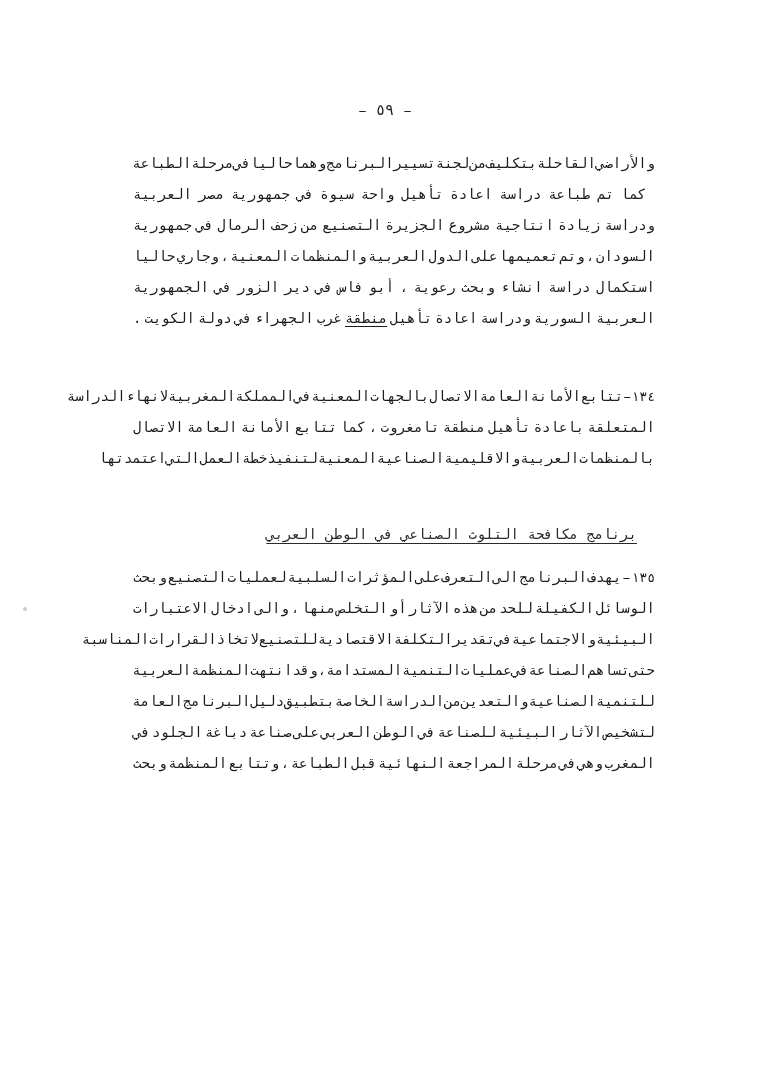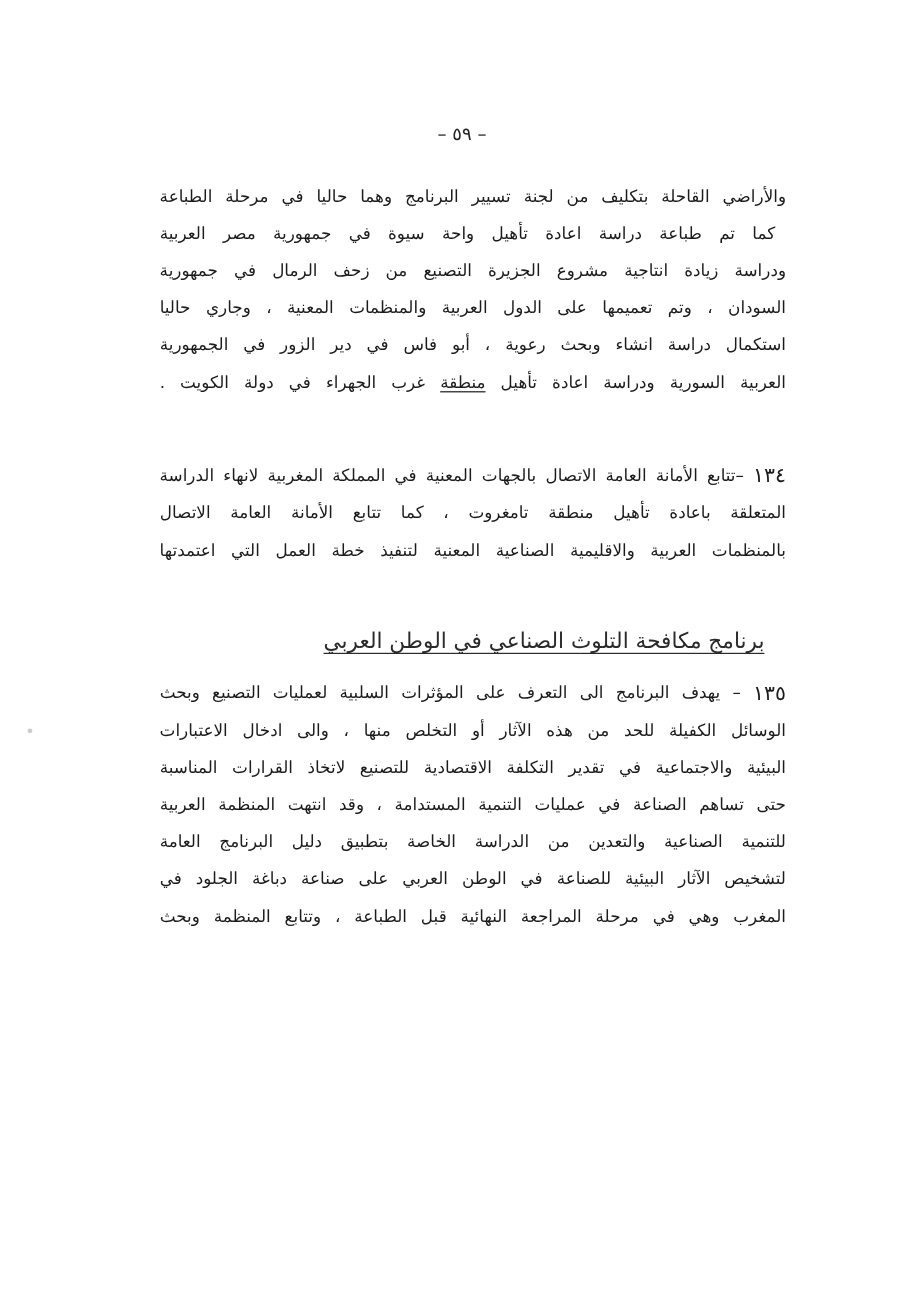--- a/index.html
+++ b/index.html
@@ -3,42 +3,42 @@
 <meta charset="utf-8">
 <style>
   html,body{margin:0;padding:0;}
   body{
     width:770px;height:1087px;position:relative;
     background:#ffffff;
     font-family:"DejaVu Sans",sans-serif;
     color:#1b1b1b;
     overflow:hidden;
   }
-  .page{position:absolute;inset:0;background:#ffffff;}
+  .page{position:absolute;inset:0;background:#ffffff;font-family:Liberation Mono, monospace;}
   .page-number{
     position:absolute;top:101px;left:0;right:0;height:22px;
     text-align:center;font-size:15px;line-height:22px;
     letter-spacing:1px;color:#222;
   }
   .block{position:absolute;left:133px;right:115px;direction:rtl;}
   .line{
     height:31px;font-size:14px;color:#1b1b1b;
     display:flex;align-items:center;justify-content:space-between;
     direction:rtl;white-space:nowrap;
   }
   .line.short{display:block;text-align:right;line-height:31px;white-space:nowrap;}
-  .line .num{font-size:17px;}
+  .line .num{font-size:13px;}
   .line .u{text-decoration:underline;text-underline-offset:3px;text-decoration-thickness:1px;}
   .indent2{padding-right:9px;}
   #intro{top:148px;}
   #item134{top:381px;}
   #heading-block{top:523px;}
   .section-heading{
     display:block;text-align:right;direction:rtl;
-    padding-right:18px;font-size:18px;line-height:24px;color:#2a2a2a;
+    padding-right:18px;font-size:14px;line-height:24px;color:#2a2a2a;
     text-decoration:underline;text-underline-offset:4px;text-decoration-thickness:1px;
   }
   #item135{top:562px;}
   .artifact-dot{
     position:absolute;left:23px;top:607px;width:4px;height:4px;
     background:#cccccc;border-radius:50%;
   }
 </style>
 </head>
 <body>

